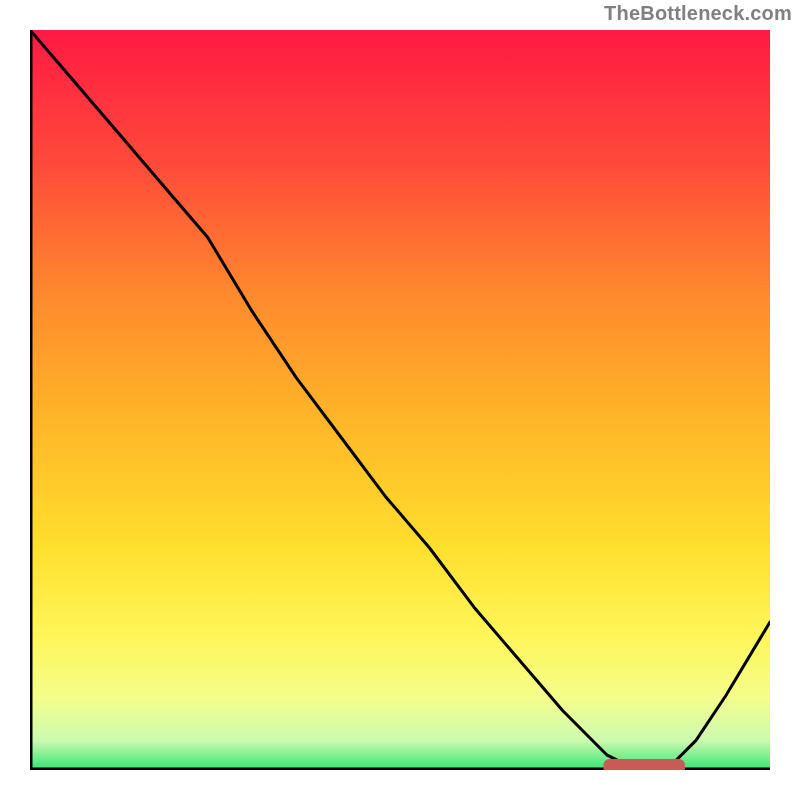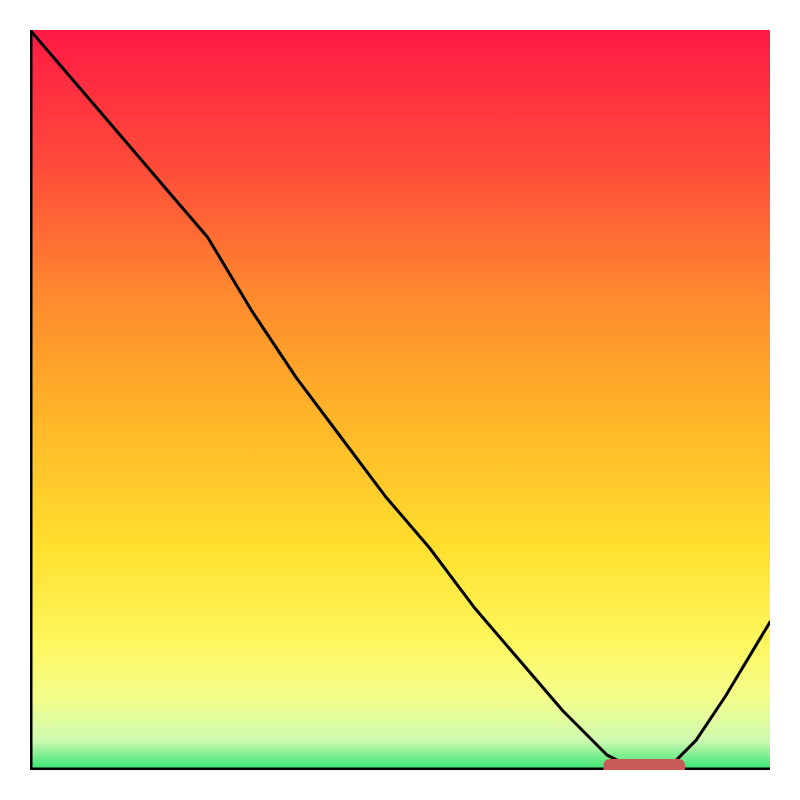--- a/index.html
+++ b/index.html
@@ -69,20 +69,21 @@
   .baseline-mark {
     
     fill: #c85b55;
     stroke: #c85b55;
   }
 </style>
 </head>
 <body>
 <div class="wrap">
 
+  <div class="attribution">TheBottleneck.com</div>
 
   <div class="plot-area" style="--c0:#ff1a44;--c1:#ff4a3a;--c2:#ff8a2e;--c3:#ffb428;--c4:#ffe02e;--c5:#fef65a;--c6:#f5fe8a;--c7:#cdfab0;--c8:#35e472">
     <div class="gradient-bg"></div>
 
     <svg class="axes" viewBox="0 0 100 100" preserveAspectRatio="none">
 
       <polyline class="axis-line" points="0,0 0,100 100,100" vector-effect="non-scaling-stroke"></polyline>
 
       <polyline class="curve-line" vector-effect="non-scaling-stroke" points="0,0 6,7 12,14 18,21 24,28 30,38 36,47 42,55 48,63 54,70 60,78 66,85 72,92 78,98 82,100 86,100 90,96 94,90 100,80"></polyline>
 

